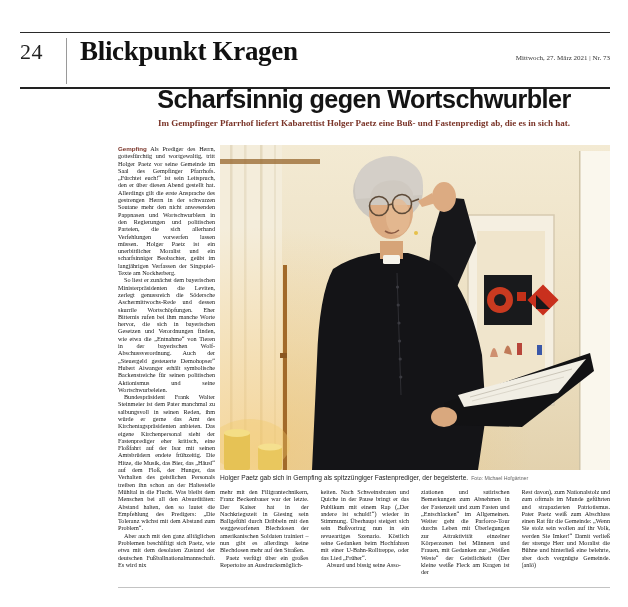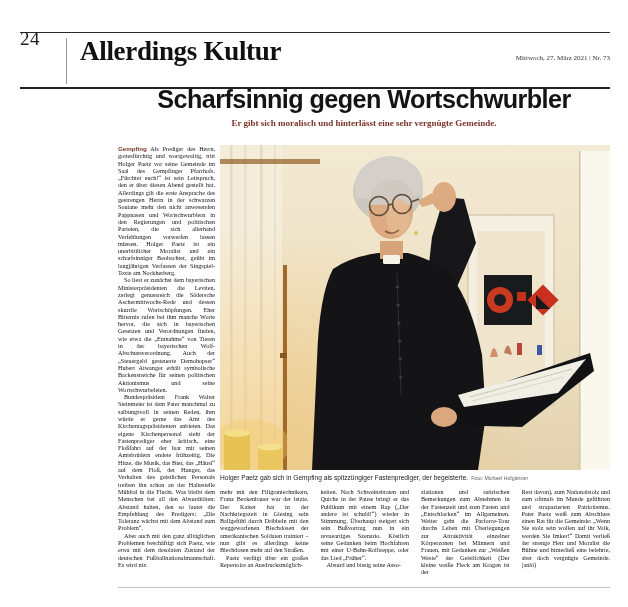--- a/index.html
+++ b/index.html
@@ -1,20 +1,20 @@
 <!DOCTYPE html>
 <html lang="de"><head>
 <meta charset="utf-8">
 <style>
   html,body{margin:0;padding:0;background:#fff;}
   .page{position:relative;width:628px;height:607px;background:#ffffff;overflow:hidden;
         font-family:"Liberation Serif",serif;color:#1a1a1a;}
   
   .rule-top{position:absolute;left:20px;top:32px;width:590px;height:1px;background:#2a2a2a;}
-  .page-num{position:absolute;left:20px;top:28px;font-size:19px;letter-spacing:.5px;color:#222;text-align:center;}
+  .page-num{position:absolute;left:20px;top:39px;font-size:22px;letter-spacing:.5px;color:#222;text-align:center;}
   .head-divider{position:absolute;left:66px;top:38px;width:1px;height:46px;background:#9a9a9a;}
   .masthead{position:absolute;left:80px;top:36px;font-size:27px;font-weight:700;
             letter-spacing:-.3px;color:#111;font-family:"Liberation Serif",serif;}
   .dateline{position:absolute;right:18px;top:54px;font-size:7px;color:#333;}
   .rule-header{position:absolute;left:20px;top:87px;width:590px;height:1.5px;background:#222;}
   
   .article{position:absolute;left:118px;top:84px;width:492px;height:513px;}
   .headline{width:100%;text-align:center;font-family:"Liberation Sans",sans-serif;
             font-weight:700;font-size:26px;line-height:30px;letter-spacing:-.6px;color:#141414;
             transform:scaleX(.97);transform-origin:center;}
@@ -36,28 +36,28 @@
   .rule-bottom{position:absolute;left:0;top:503px;width:492px;height:1px;background:#c3c3c3;}
 </style>
 </head>
 <body>
 
 <div class="page">
 
   <div class="rule-top"></div>
   <div class="page-num">24</div>
   <div class="head-divider"></div>
-  <div class="masthead">Allerdings Kultur</div>
+  <div class="masthead">Blickpunkt Kragen</div>
   <div class="dateline">Mittwoch, 27. März 2021 | Nr. 73</div>
   <div class="rule-header"></div>
 
   <div class="article">
     <div class="headline">Scharfsinnig gegen Wortschwurbler</div>
     <div class="subhead">
-      <div>Er gibt sich moralisch und hinterlässt eine sehr vergnügte Gemeinde.</div>
+      <div>Im Gempfinger Pfarrhof liefert Kabarettist Holger Paetz eine Buß- und Fastenpredigt ab, die es in sich hat.</div>
     </div>
 
     <div class="col1 bodytext">
       <p><span class="lead-tag">Gempfing</span> <span>Als Prediger des Herrn, gottesfürchtig und wortgewaltig, tritt Holger Paetz vor seine Gemeinde im Saal des Gempfinger Pfarrhofs. „Fürchtet euch!“ ist sein Leitspruch, den er über diesen Abend gestellt hat. Allerdings gilt die erste Ansprache des gestrengen Herrn in der schwarzen Soutane mehr den nicht anwesenden Pappnasen und Wortschwurblern in den Regierungen und politischen Parteien, die sich allerhand Verfehlungen vorwerfen lassen müssen. Holger Paetz ist ein unerbittlicher Moralist und ein scharfsinniger Beobachter, geübt im langjährigen Verfassen der Singspiel-Texte am Nockherberg.</span></p>
       <p class="indent">So liest er zunächst dem bayerischen Ministerpräsidenten die Leviten, zerlegt genussreich die Södersche Aschermittwochs-Rede und dessen skurrile Wortschöpfungen. Eher Bitternis rufen bei ihm manche Worte hervor, die sich in bayerischen Gesetzen und Verordnungen finden, wie etwa die „Entnahme“ von Tieren in der bayerischen Wolf-Abschussverordnung. Auch der „Steuergeld gesteuerte Demohopser“ Hubert Aiwanger erhält symbolische Backenstreiche für seinen politischen Aktionismus und seine Wortschwurbeleien.</p>
       <p class="indent">Bundespräsident Frank Walter Steinmeier ist dem Pater manchmal zu salbungsvoll in seinen Reden, ihm würde er gerne das Amt des Kirchentagspräsidenten anbieten. Das eigene Kirchenpersonal sieht der Fastenprediger eher kritisch, eine Floßfahrt auf der Isar mit seinen Amtsbrüdern endete frühzeitig. Die Hitze, die Musik, das Bier, das „Häusl“ auf dem Floß, der Hunger, das Verhalten des geistlichen Personals treiben ihn schon an der Haltestelle Mühltal in die Flucht. Was bleibt dem Menschen bei all den Absurditäten: Abstand halten, den so lautet die Empfehlung des Predigers: „Die Toleranz wächst mit dem Abstand zum Problem“.</p>
       <p class="indent">Aber auch mit den ganz alltäglichen Problemen beschäftigt sich Paetz, wie etwa mit dem desolaten Zustand der deutschen Fußballnationalmannschaft. Es wird nix</p>
     </div>
 
     <div class="photo-wrap">

